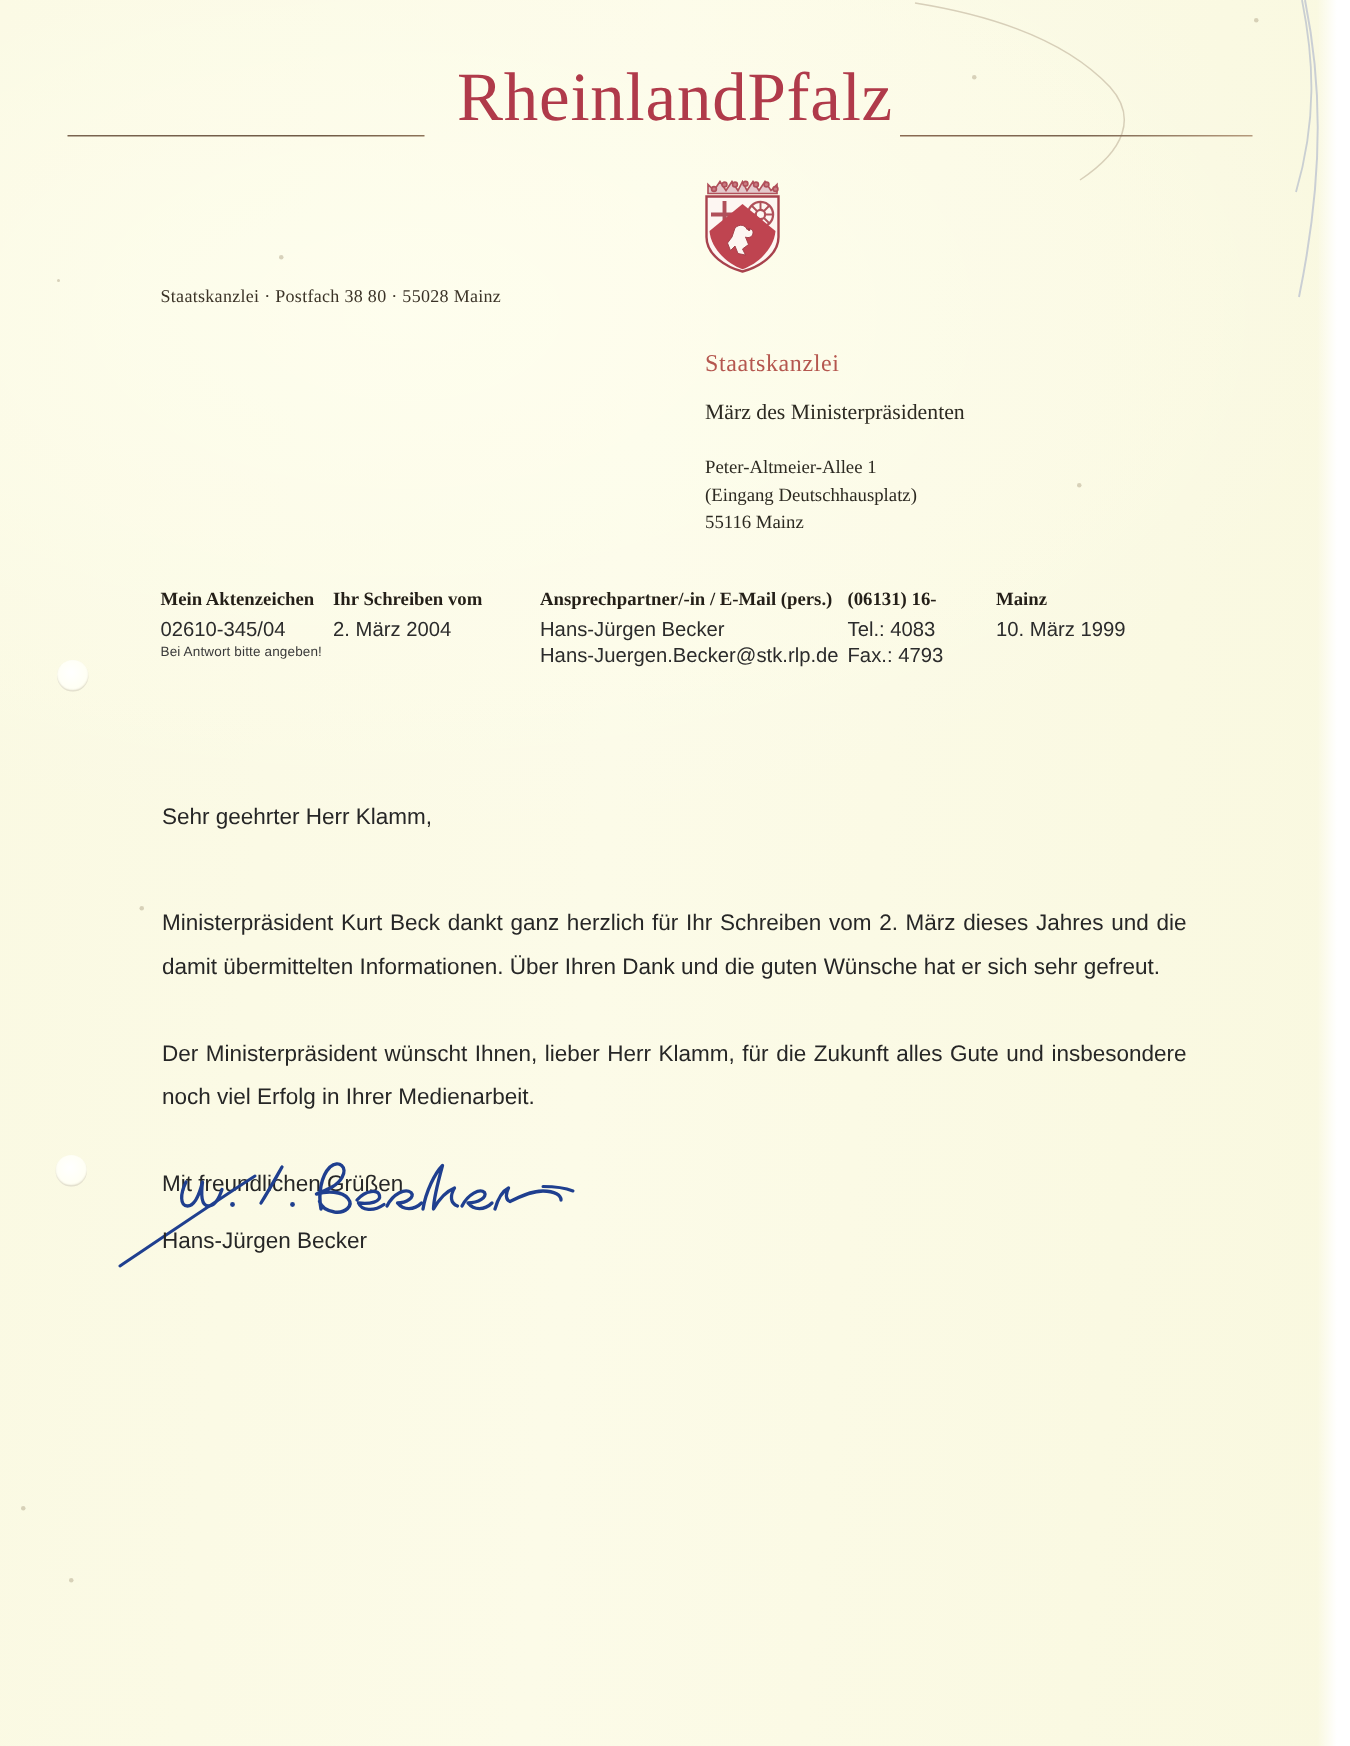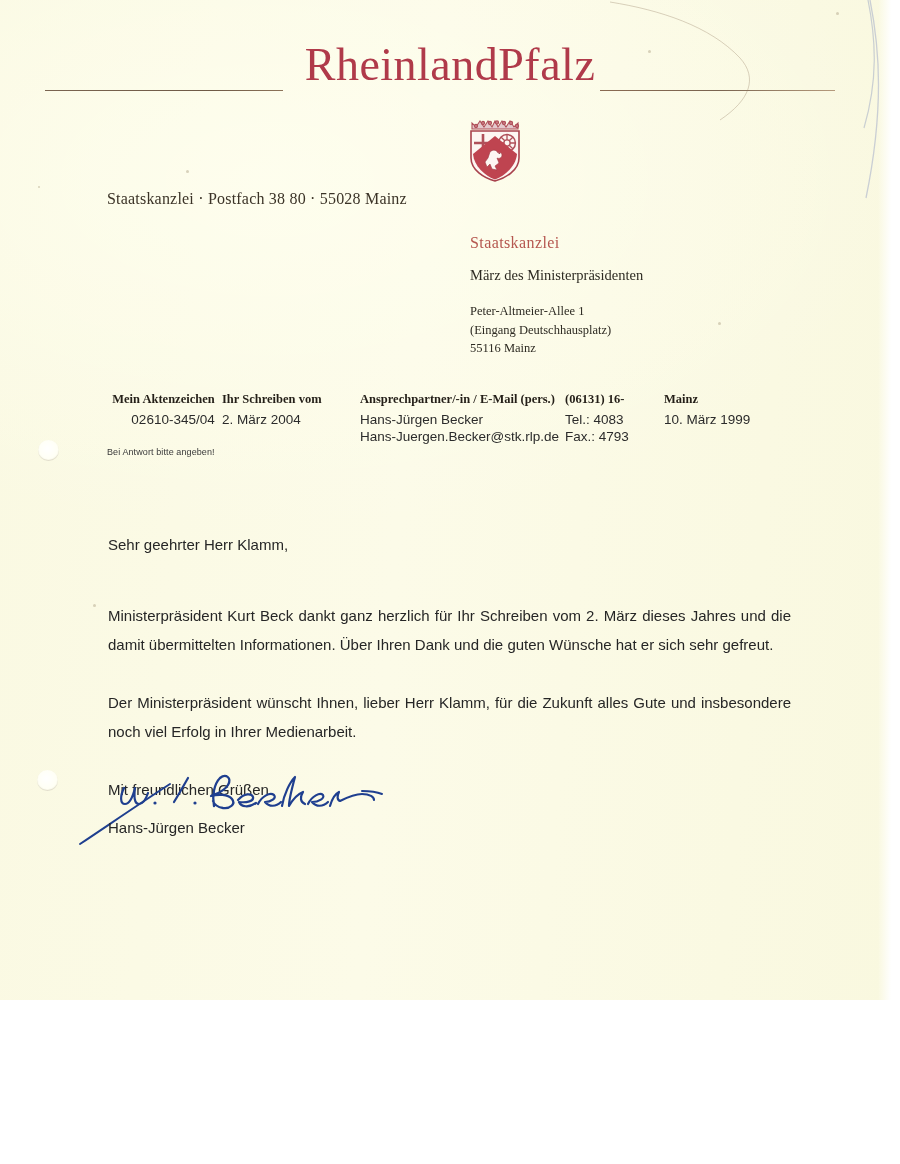--- a/index.html
+++ b/index.html
@@ -6,21 +6,21 @@
     margin: 0;
     padding: 0;
     background: #ffffff;
   }
   body {
     font-family: "Liberation Sans", sans-serif;
   }
   .page {
     position: relative;
     width: 900px;
-    height: 1000px;
+    height: 1164px;
     background: #fde047;
     overflow: hidden;
   }
   
   .paper-tone {
     position: absolute;
     inset: 0;
     background:
       radial-gradient(ellipse 900px 500px at 30% 18%, rgba(255,255,240,0.75) 0%, rgba(251,250,228,0) 70%),
       linear-gradient(95deg, #faf9e2 0%, #fcfbe8 45%, #f9f8df 100%);
@@ -86,21 +86,21 @@
     width: 62px;
     height: 66px;
   }
 
   
   .sender-line {
     position: absolute;
     left: 107px;
     top: 190px;
     font-family: "Liberation Serif", serif;
-    font-size: 16px;
+    font-size: 12px;
     color: #3b3327;
     letter-spacing: 0.2px;
     white-space: nowrap;
   }
 
   
   .recipient {
     position: absolute;
     left: 107px;
     top: 216px;
@@ -159,23 +159,23 @@
     font-size: 13.5px;
     color: #2b2b2b;
     line-height: 17px;
     white-space: nowrap;
   }
   .refcol .tiny {
     font-size: 9px;
     color: #3a3a3a;
     letter-spacing: 0.1px;
     white-space: nowrap;
-    margin-top: 19px;
-  }
-  .col-az    { left: 0px; text-align: right; }
+    margin-top: 1px;
+  }
+  .col-az    { left: 0px; }
   .col-ihr   { left: 115px; }
   .col-ansp  { left: 253px; }
   .col-tel   { left: 458px; }
   .col-ort   { left: 557px; }
 
   
   .body-wrap {
     position: absolute;
     left: 108px;
     top: 530px;

